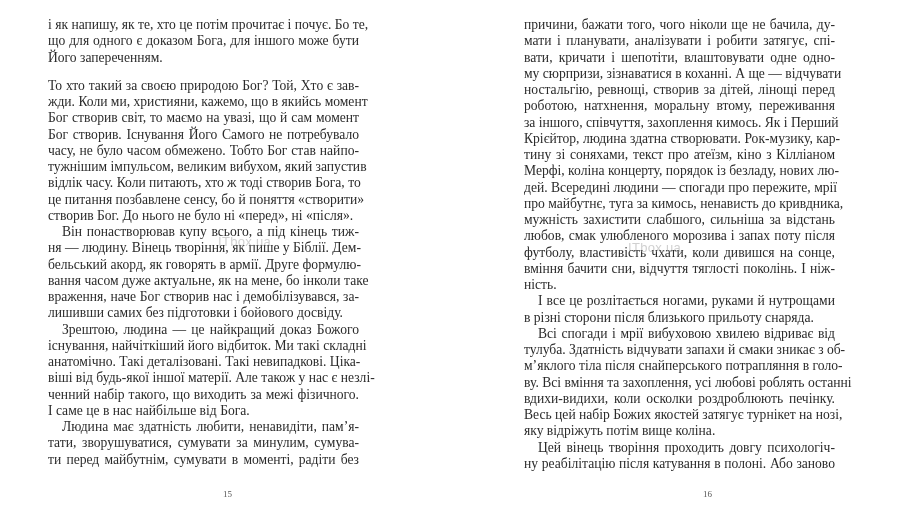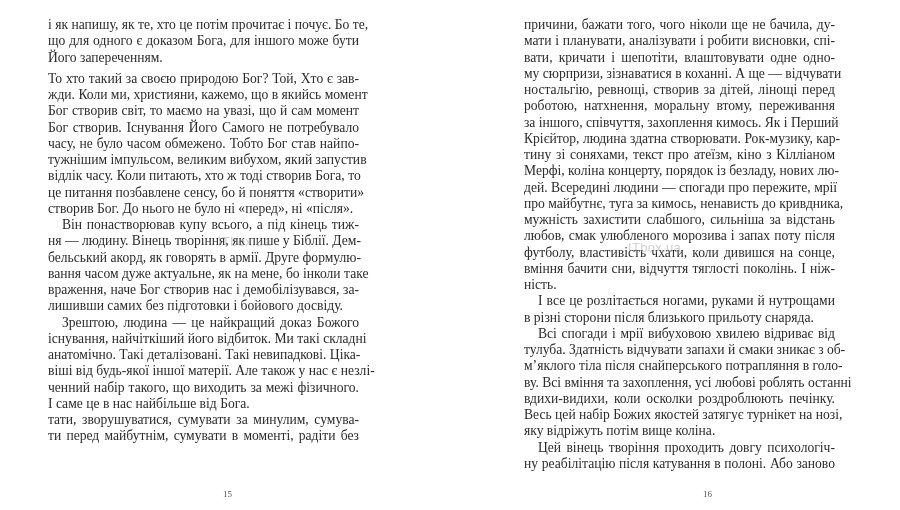--- a/index.html
+++ b/index.html
@@ -45,21 +45,21 @@
       display: block;
       white-space: nowrap;
       text-align: justify;
       text-align-last: justify;
       height: 16.25px;
     }
     .line.last {
       text-align-last: left;
     }
     .line.indent { padding-left: 14px; }
-    .line.gap-before { margin-top: 5px; }
+    .line.gap-before { margin-top: 12px; }
 
     .page-number {
       position: absolute;
       top: 489px;
       font-family: "Liberation Serif", "DejaVu Serif", serif;
       font-size: 9px;
       color: #555555;
       text-align: right;
     }
     .page.left .page-number { left: 223px; }
@@ -99,30 +99,31 @@
         <span class="line">бельський акорд, як говорять в армії. Друге формулю-</span>
         <span class="line">вання часом дуже актуальне, як на мене, бо інколи таке</span>
         <span class="line">враження, наче Бог створив нас і демобілізувався, за-</span>
         <span class="line last">лишивши самих без підготовки і бойового досвіду.</span>
         <span class="line indent">Зрештою, людина — це найкращий доказ Божого</span>
         <span class="line">існування, найчіткіший його відбиток. Ми такі складні</span>
         <span class="line">анатомічно. Такі деталізовані. Такі невипадкові. Ціка-</span>
         <span class="line">віші від будь-якої іншої матерії. Але також у нас є незлі-</span>
         <span class="line">ченний набір такого, що виходить за межі фізичного.</span>
         <span class="line last">І саме це в нас найбільше від Бога.</span>
+        <span class="line indent">Людина має здатність любити, ненавидіти, пам’я-</span>
         <span class="line">тати, зворушуватися, сумувати за минулим, сумува-</span>
         <span class="line">ти перед майбутнім, сумувати в моменті, радіти без</span>
       </div>
     <span class="watermark">ITbox.ua</span>
     <span class="page-number">15</span>
   </div>
   <div class="page right">
     <div class="text-block" id="right-text">
         <span class="line">причини, бажати того, чого ніколи ще не бачила, ду-</span>
-        <span class="line">мати і планувати, аналізувати і робити висновки, спі-</span>
+        <span class="line">мати і планувати, аналізувати і робити затягує, спі-</span>
         <span class="line">вати, кричати і шепотіти, влаштовувати одне одно-</span>
         <span class="line">му сюрпризи, зізнаватися в коханні. А ще — відчувати</span>
         <span class="line">ностальгію, ревнощі, створив за дітей, лінощі перед</span>
         <span class="line">роботою, натхнення, моральну втому, переживання</span>
         <span class="line">за іншого, співчуття, захоплення кимось. Як і Перший</span>
         <span class="line">Крієйтор, людина здатна створювати. Рок-музику, кар-</span>
         <span class="line">тину зі соняхами, текст про атеїзм, кіно з Кілліаном</span>
         <span class="line">Мерфі, коліна концерту, порядок із безладу, нових лю-</span>
         <span class="line">дей. Всередині людини — спогади про пережите, мрії</span>
         <span class="line">про майбутнє, туга за кимось, ненависть до кривдника,</span>

